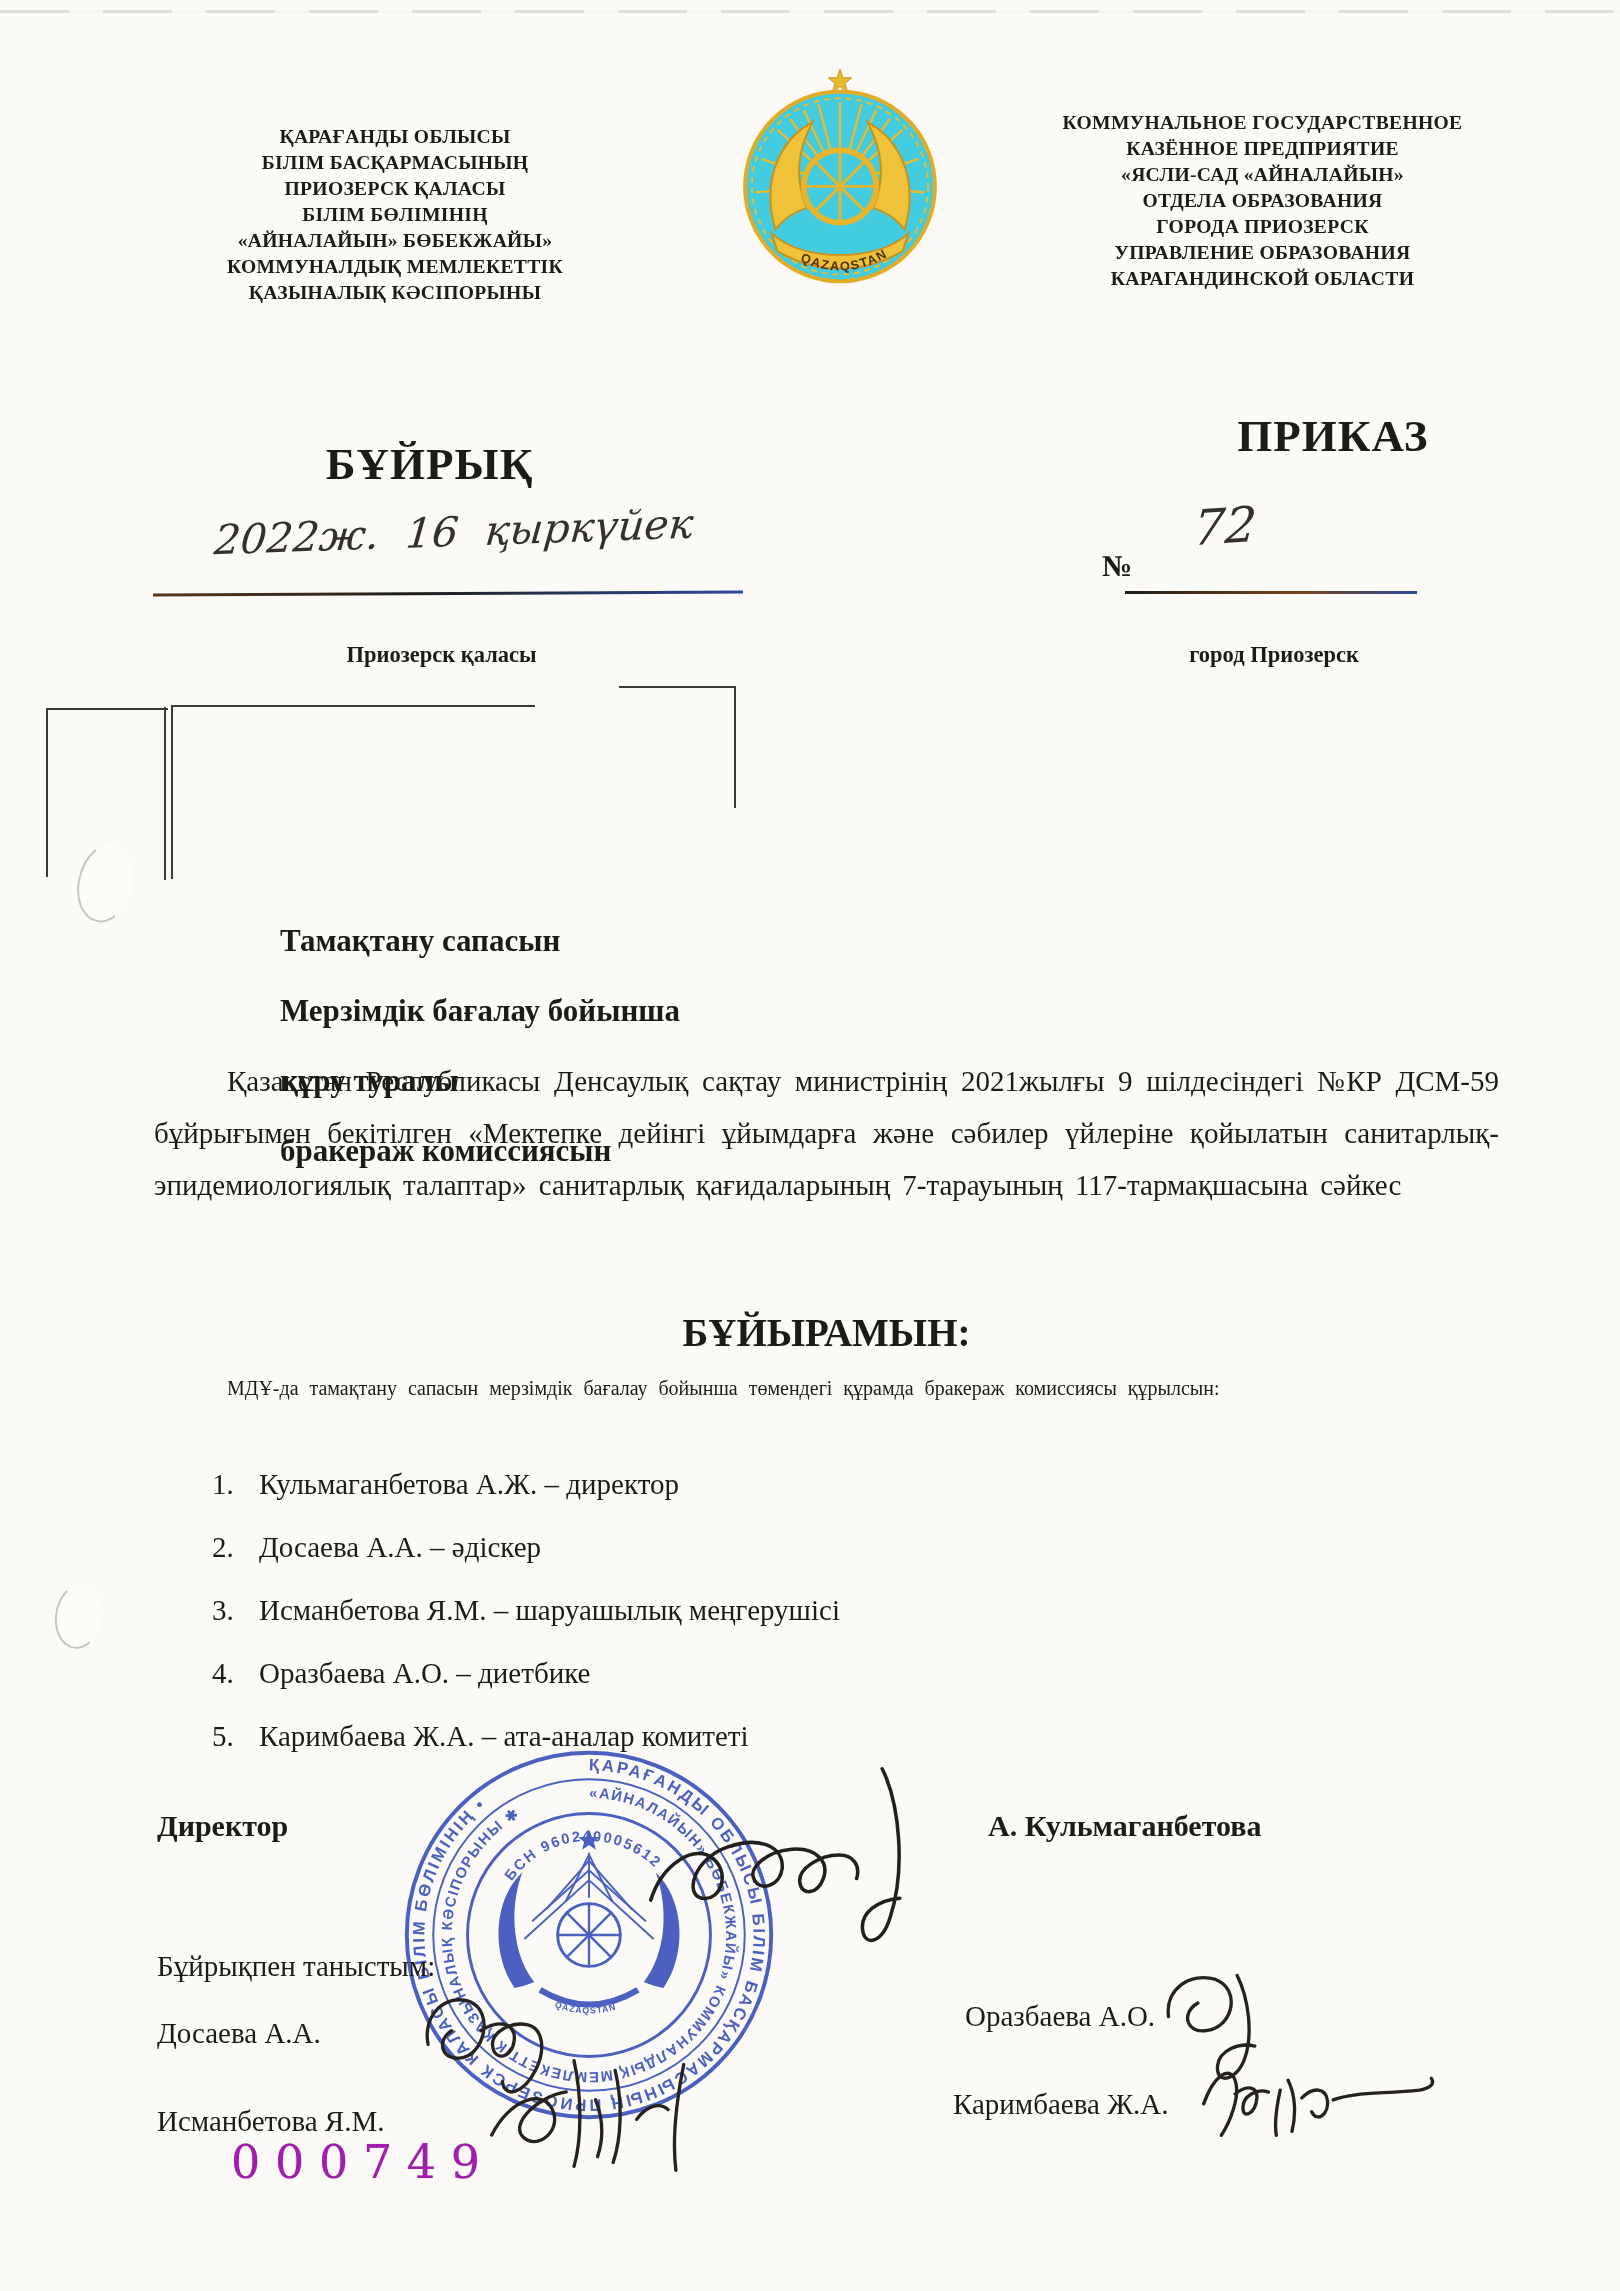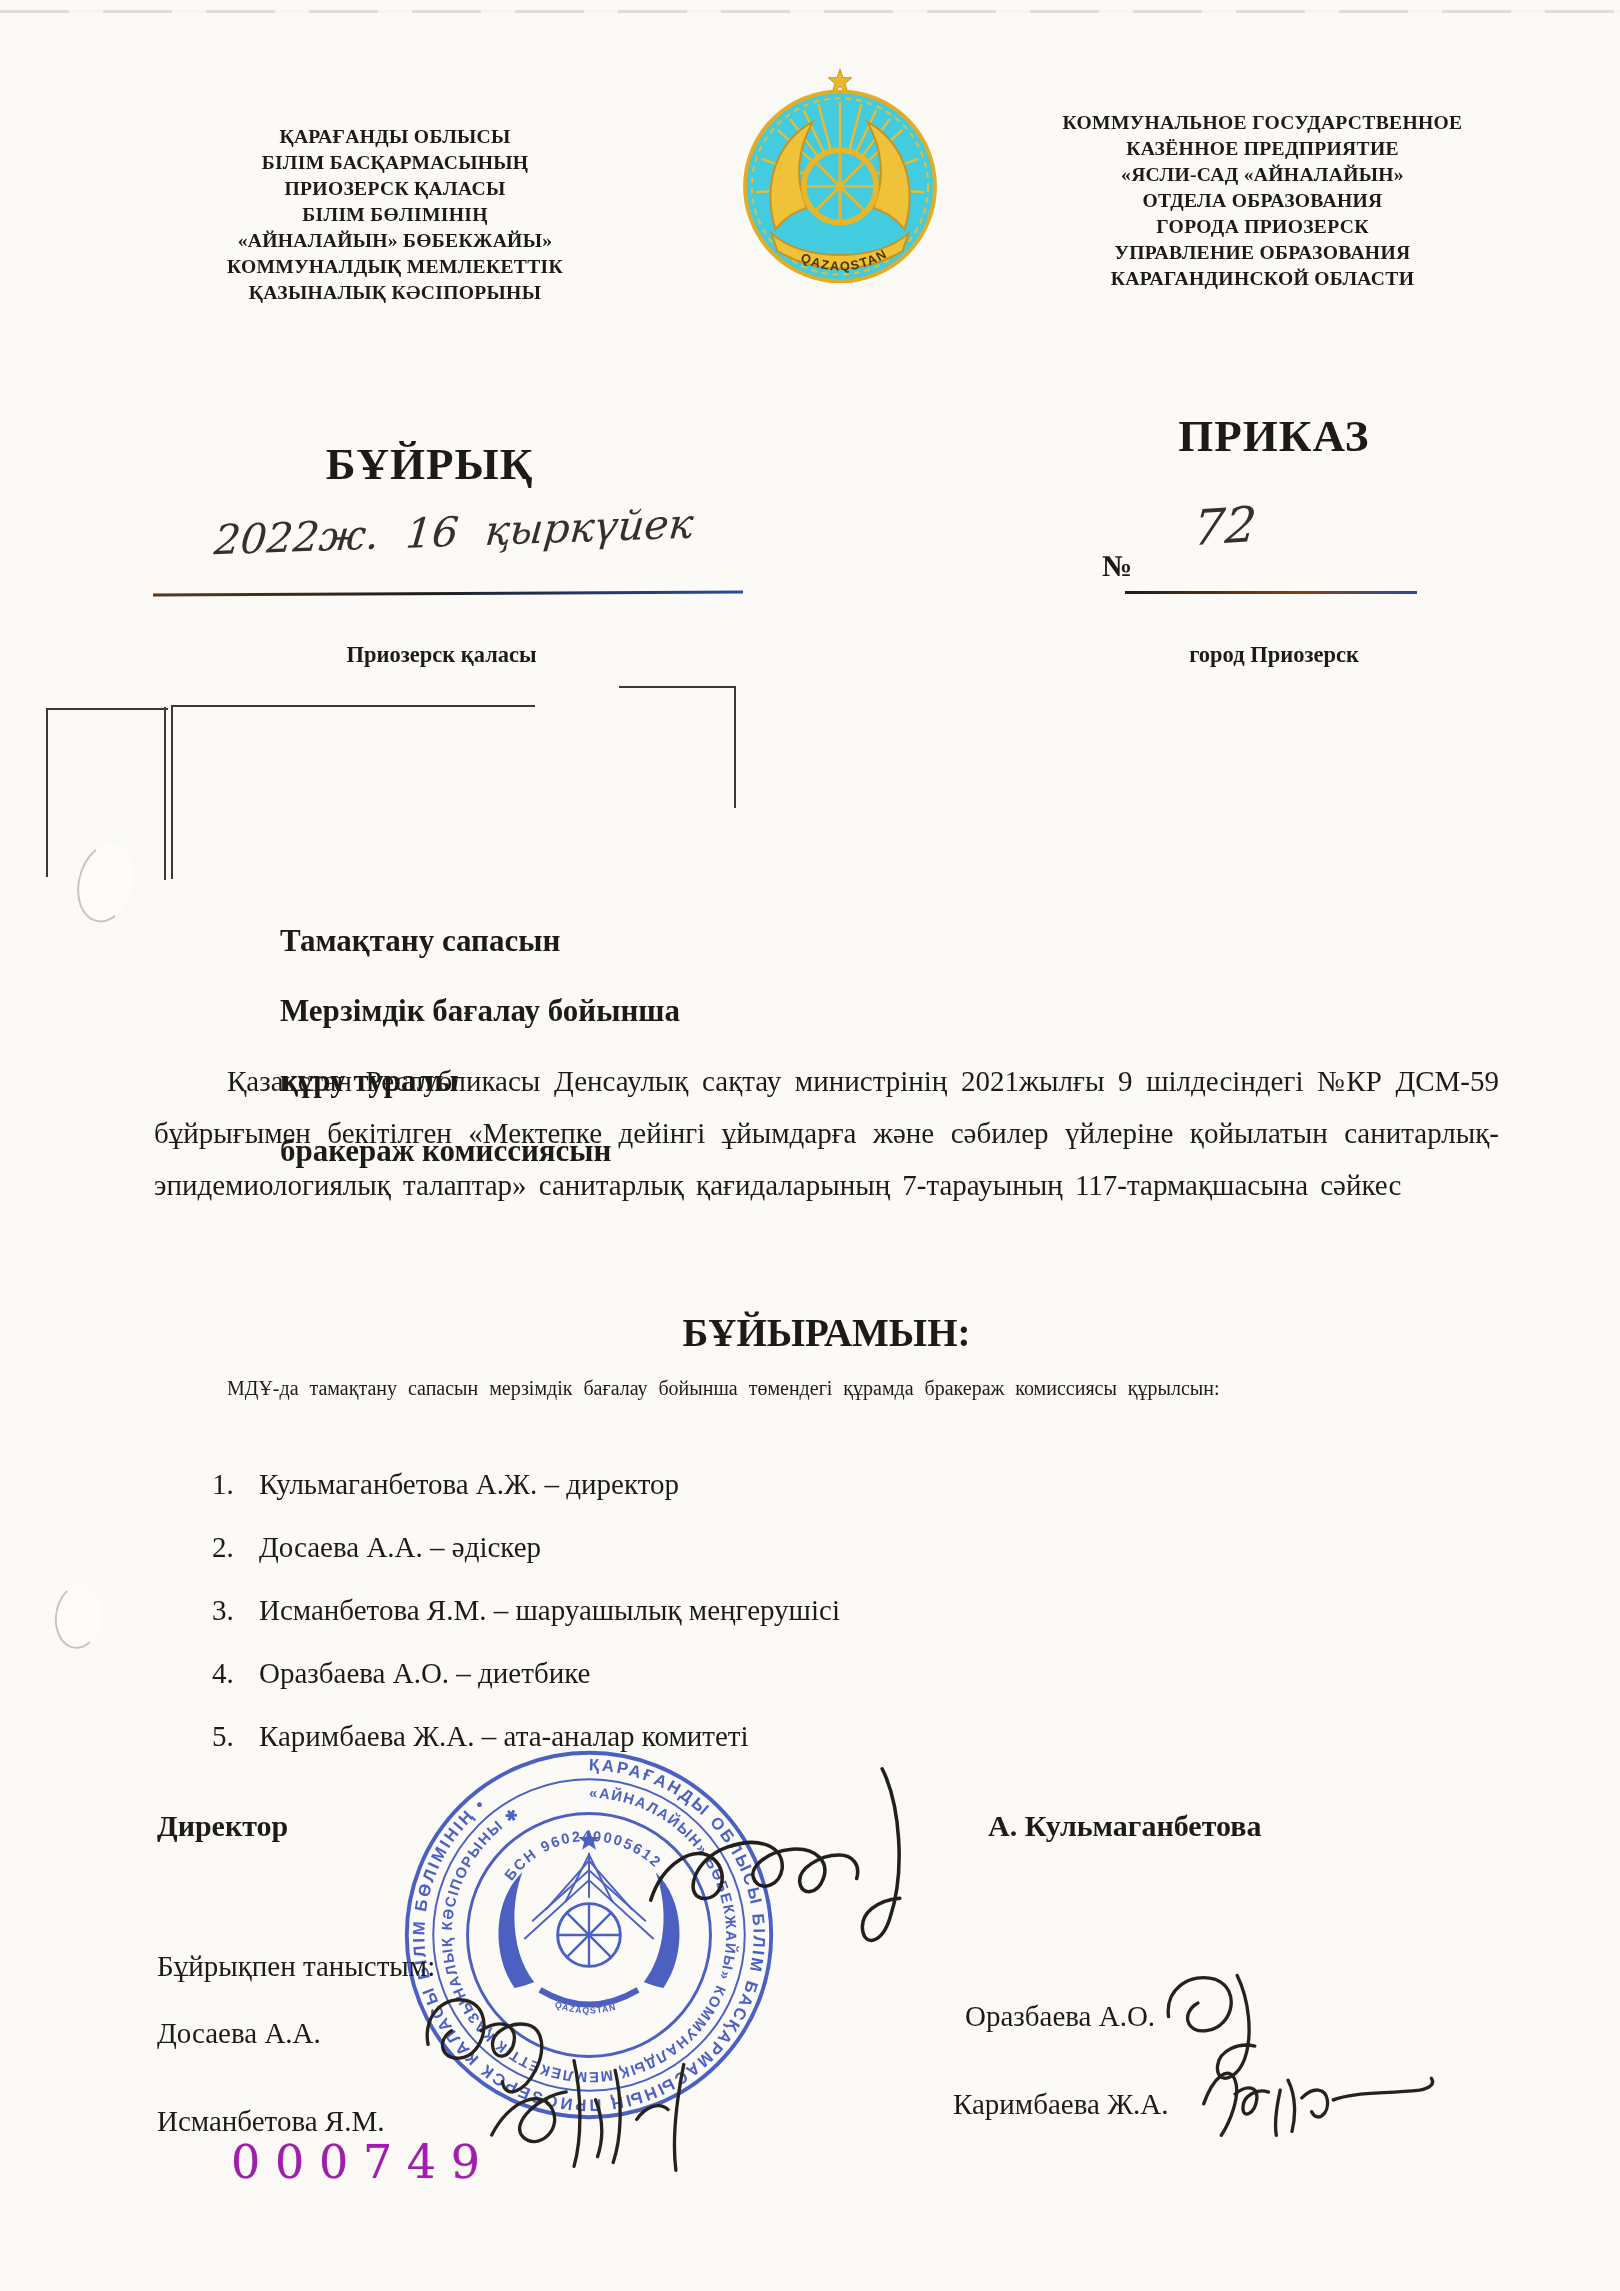--- a/index.html
+++ b/index.html
@@ -12,21 +12,21 @@
   .scan-topline{position:absolute;left:0;top:9.8px;width:100%;height:2.9px;opacity:.55;
     background:repeating-linear-gradient(90deg,#c7c6c1 0 69px,#f2f1ec 69px 103px);}
   
   .hdr{position:absolute;text-align:center;font-weight:bold;font-size:19.6px;line-height:26px;letter-spacing:0.3px;}
   .hdr-left{left:162px;top:87px;width:466px;margin-top:37px;}
   .hdr-right{left:1005px;top:110px;width:515px;}
   .emblem{position:absolute;left:742px;top:65px;}
   
   .doc-title{position:absolute;font-weight:bold;font-size:45px;text-align:center;letter-spacing:1px;}
   .title-kk{left:155px;top:410px;width:549px;margin-top:28px;}
-  .title-ru{left:1019px;top:410px;width:510px;}
+  .title-ru{left:1078px;top:410px;width:510px;}
   
   .hand{font-style:italic;color:#34302a;font-family:"DejaVu Serif",serif;}
   .date-hand{position:absolute;left:165px;top:508px;width:578px;text-align:center;
     font-size:41px;word-spacing:13.7px;transform:skewX(-7deg) rotate(-2deg);}
   .num-hand{position:absolute;left:1194px;top:498px;font-size:49px;transform:skewX(-8deg) rotate(-4deg);}
   .rule{position:absolute;height:2.9px;}
   .rule-date{left:153px;top:592px;width:590px;transform:rotate(-.3deg);
     background:linear-gradient(90deg,#59391e,#201e1b 45%,#2c4ba1);}
   .rule-num{left:1125px;top:591px;width:292px;
     background:linear-gradient(90deg,#1f1d1a,#7a4418 60%,#2c4ba1);}

